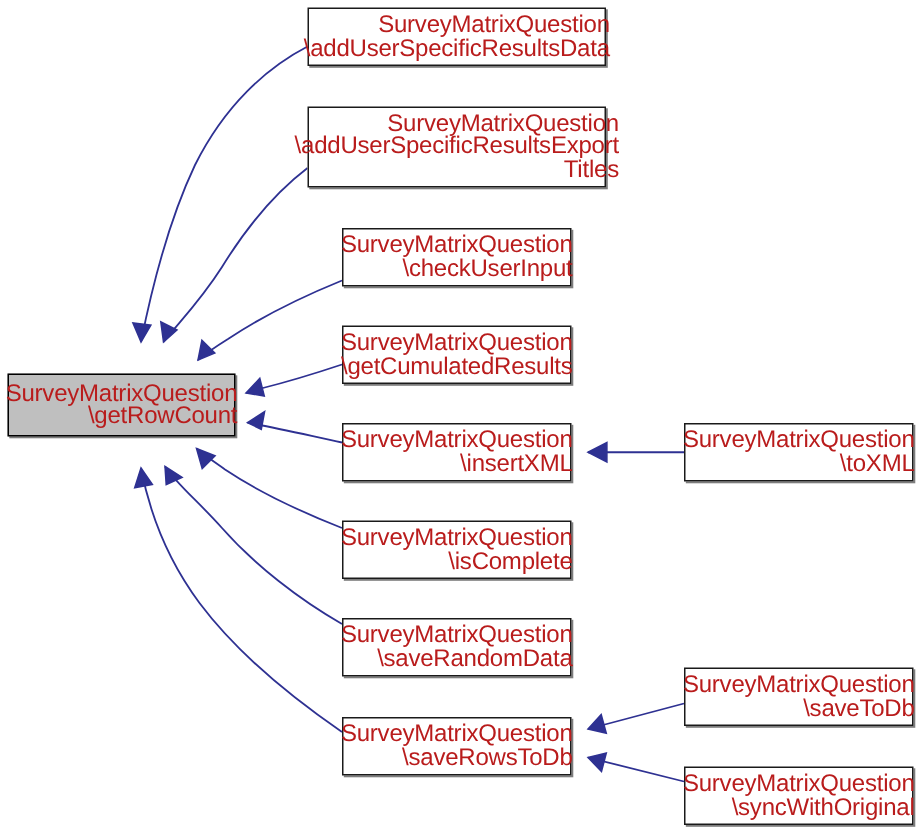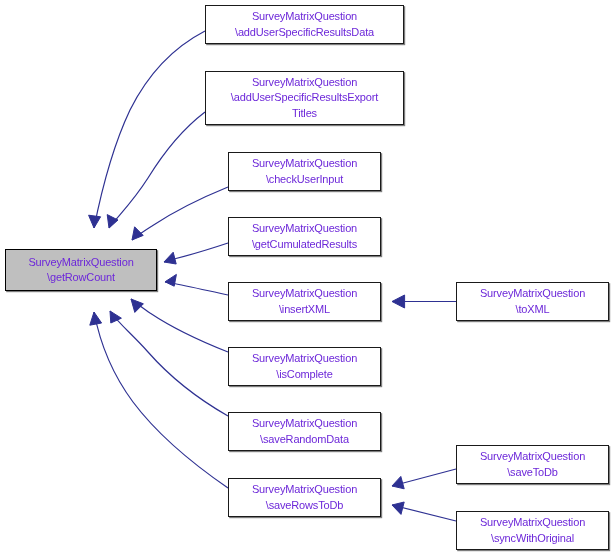--- a/index.html
+++ b/index.html
@@ -24,26 +24,26 @@
     top: 0;
     width: 613px;
     height: 557px;
     pointer-events: none;
   }
   .node {
     position: absolute;
     box-sizing: border-box;
     border: 1px solid #1a1a1a;
     background: #ffffff;
-    color: #6d28d9;
+    color: #b91c1c;
     display: flex;
     align-items: center;
     justify-content: center;
-    text-align: center;
-    font-size: 11px;
+    text-align: right;
+    font-size: 16px;
     line-height: 15.5px;
     letter-spacing: -0.15px;
     white-space: pre-line;
     box-shadow: 1.2px 1.2px 0 0 #7d7d7d;
     z-index: 2;
   }
   .node.focus {
     background: #bfbfbf;
     border: 1px solid #000000;
     font-weight: 400;

